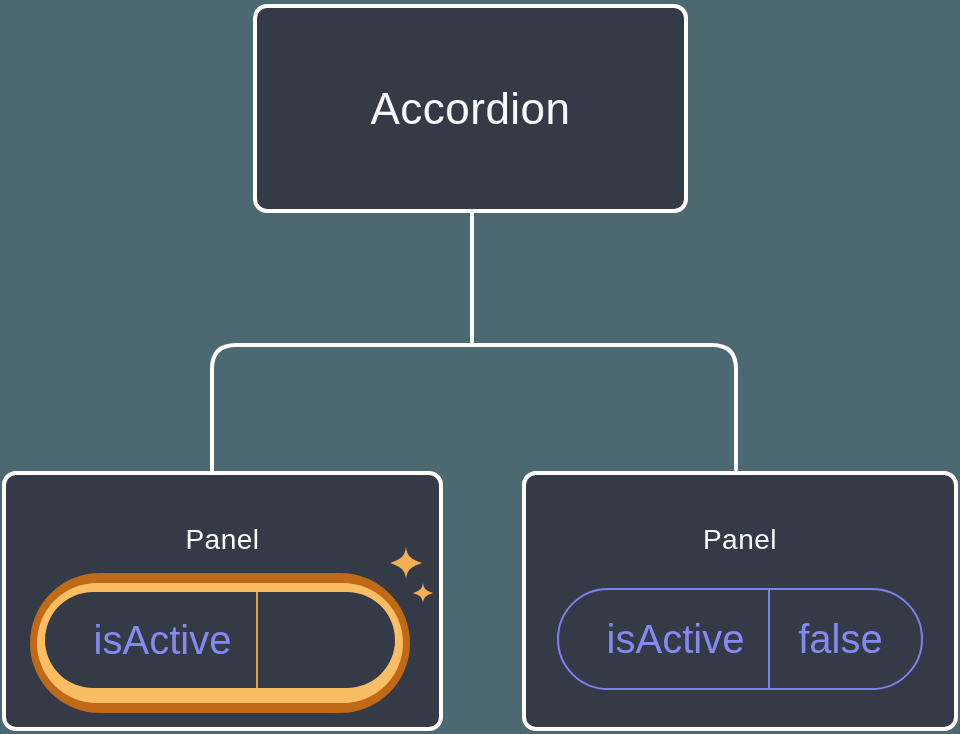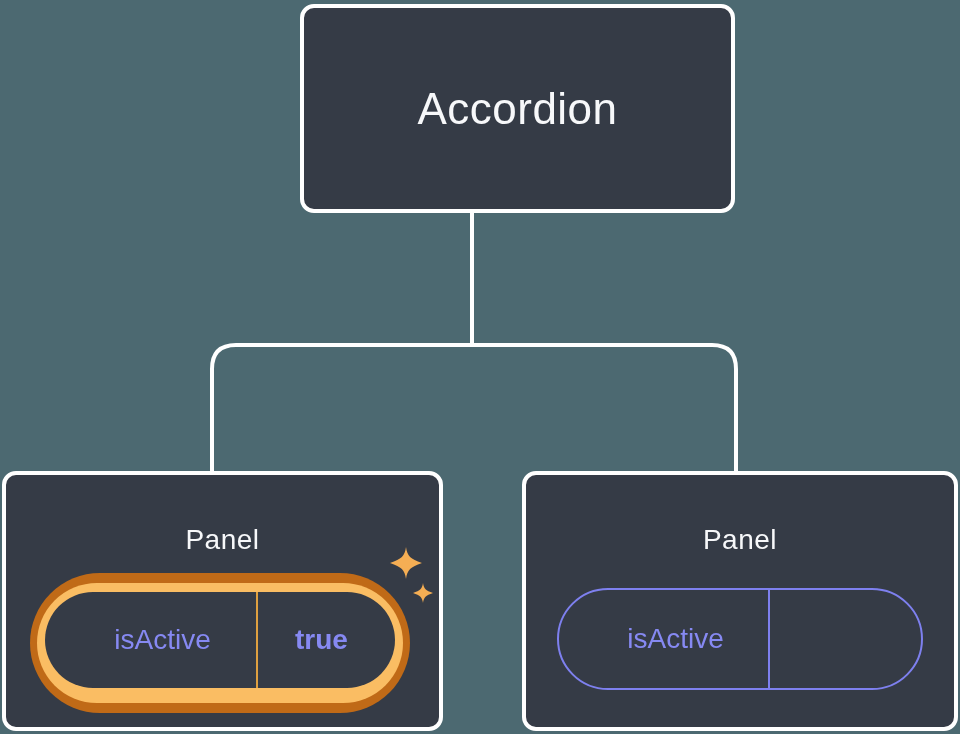--- a/index.html
+++ b/index.html
@@ -14,36 +14,36 @@
     position:relative; width:960px; height:734px; overflow:hidden;
     background:var(--bg);
     font-family:"Liberation Sans","DejaVu Sans",sans-serif;
   }
   .node{
     position:absolute; background:var(--boxFill);
     border:4px solid var(--boxBorder); border-radius:14px;
   }
   .root-node{
     left:253px; top:4px; width:435px; height:209px;
-    display:flex; align-items:center; justify-content:center;margin-left:47px;
+    display:flex; align-items:center; justify-content:center;
   }
   .root-label{
     font-size:44px; font-weight:500; color:var(--titleText); letter-spacing:.5px;
   }
   .connectors{position:absolute; left:0; top:0; width:960px; height:734px;}
   .connectors path{stroke:var(--connector); stroke-width:4; fill:none;}
   .child-node{top:471px; width:441px; height:260px;}
   .child-left{left:2px;}
   .child-right{left:522px; width:436px;}
   .node-title{
     position:absolute; top:36px; left:0; width:100%;
     text-align:center; font-size:28px; line-height:58px; font-weight:500;
     color:var(--titleText); letter-spacing:.5px;
   }
-  .pill-text{font-size:28px; color:var(--purpleText);}
+  .pill-text{font-size:40px; color:var(--purpleText);}
   .cell{display:flex; align-items:center; justify-content:center;}
   .cell-key{width:211px; padding-left:24px;}
   .cell-val{flex:1; padding-right:10px;}
   .cell-val.bold{font-weight:700;}
   .divider{width:2px; align-self:stretch;}
   .divider-orange{background:var(--orangeDivider);}
   .divider-purple{background:var(--purpleLine);}
   .ring-outer{
     position:absolute; left:24px; top:98px; display:inline-block;
     background:var(--orangeDark); border-radius:999px;
@@ -82,35 +82,35 @@
   </svg>
 
   <div class="node child-node child-left">
     <div class="node-title">Panel</div>
 
     <div class="ring-outer">
       <div class="ring-inner">
         <div class="pill-active pill-text">
           <span class="cell cell-key">isActive</span>
           <span class="divider divider-orange"></span>
-          <span class="cell cell-val bold">true</span>
         </div>
       </div>
     </div>
 
     <svg class="sparkle sparkle-big" viewBox="0 0 24 24" aria-hidden="true">
       <path d="M12 0C13 6.8 15.2 9 24 12C15.2 15 13 17.2 12 24C11 17.2 8.8 15 0 12C8.8 9 11 6.8 12 0Z"></path>
     </svg>
     <svg class="sparkle sparkle-small" viewBox="0 0 24 24" aria-hidden="true">
       <path d="M12 0C13 6.8 15.2 9 24 12C15.2 15 13 17.2 12 24C11 17.2 8.8 15 0 12C8.8 9 11 6.8 12 0Z"></path>
     </svg>
   </div>
 
   <div class="node child-node child-right">
     <div class="node-title">Panel</div>
 
     <div class="pill-inactive pill-text">
       <span class="cell cell-key">isActive</span>
       <span class="divider divider-purple"></span>
+      <span class="cell cell-val">false</span>
     </div>
   </div>
 
 </div>
 
 </body></html>

